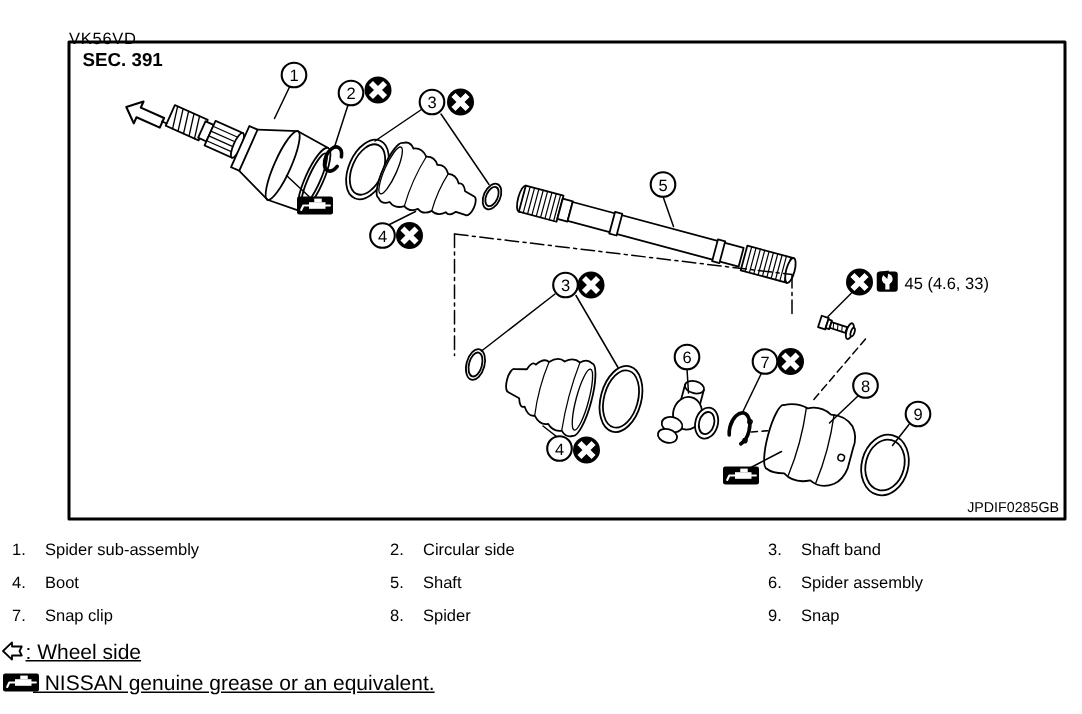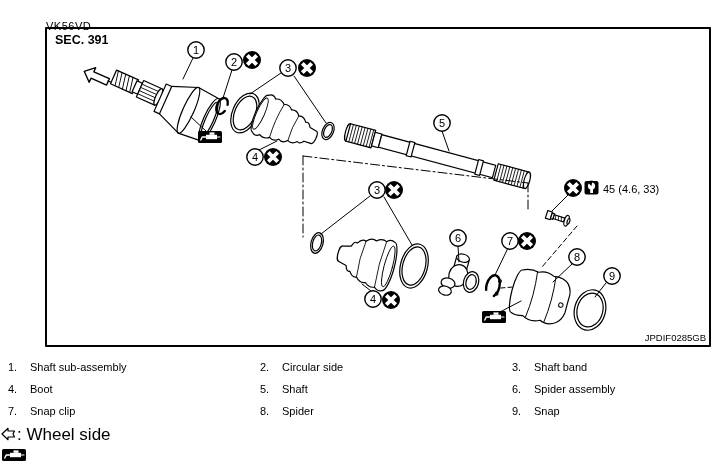--- a/index.html
+++ b/index.html
@@ -5,21 +5,21 @@
   html,body{margin:0;padding:0;background:#fff;}
   .page{position:relative;width:721px;height:476px;background:#fff;overflow:hidden;
         font-family:"Liberation Sans", sans-serif;color:#000;}
   .title{position:absolute;left:46px;top:20px;width:664px;text-align:left;
          font-size:11px;letter-spacing:.5px;}
   svg.art{position:absolute;left:0;top:0;}
   .leg-item{position:absolute;display:flex;font-size:11px;line-height:13px;}
   .leg-item .num{width:22px;flex:0 0 22px;}
   .r0{top:361px;} .r1{top:383px;} .r2{top:405px;}
   .c0{left:8px;} .c1{left:260px;} .c2{left:512px;}
-  .note{position:absolute;font-size:17px;line-height:13px;}
+  .note{position:absolute;font-size:14px;line-height:13px;text-decoration:underline;}
   .wheel-note{left:17px;top:428px;}
   .grease-note{left:22px;top:449px;}
 </style>
 </head>
 <body>
 
 <div class="page">
 
   <div class="title">VK56VD</div>
 
@@ -252,21 +252,21 @@
     <text x="706" y="341" text-anchor="end" font-size="9.5" fill="#000" stroke="none">JPDIF0285GB</text>
 
     <g>
       <path d="M2,434 L8,428.3 L8,431 L14.5,431 L13,434 L14.5,437 L8,437 L8,439.7 Z" fill="#fff" stroke-width="1.2"></path>
     </g>
     <use href="#greaseicon" x="2" y="449" transform="scale(1)"></use>
   </svg>
 
   <div class="leg-item r0 c0">
       <span class="num">1.</span>
-      <span>Shaft sub-assembly</span>
+      <span>Spider sub-assembly</span>
     </div>
   <div class="leg-item r0 c1">
       <span class="num">2.</span>
       <span>Circular side</span>
     </div>
   <div class="leg-item r0 c2">
       <span class="num">3.</span>
       <span>Shaft band</span>
     </div>
   <div class="leg-item r1 c0">
@@ -288,14 +288,15 @@
   <div class="leg-item r2 c1">
       <span class="num">8.</span>
       <span>Spider</span>
     </div>
   <div class="leg-item r2 c2">
       <span class="num">9.</span>
       <span>Snap</span>
     </div>
 
   <div class="note wheel-note">: Wheel side</div>
+  <div class="note grease-note">: NISSAN genuine grease or an equivalent.</div>
 
 </div>
 
 </body></html>

